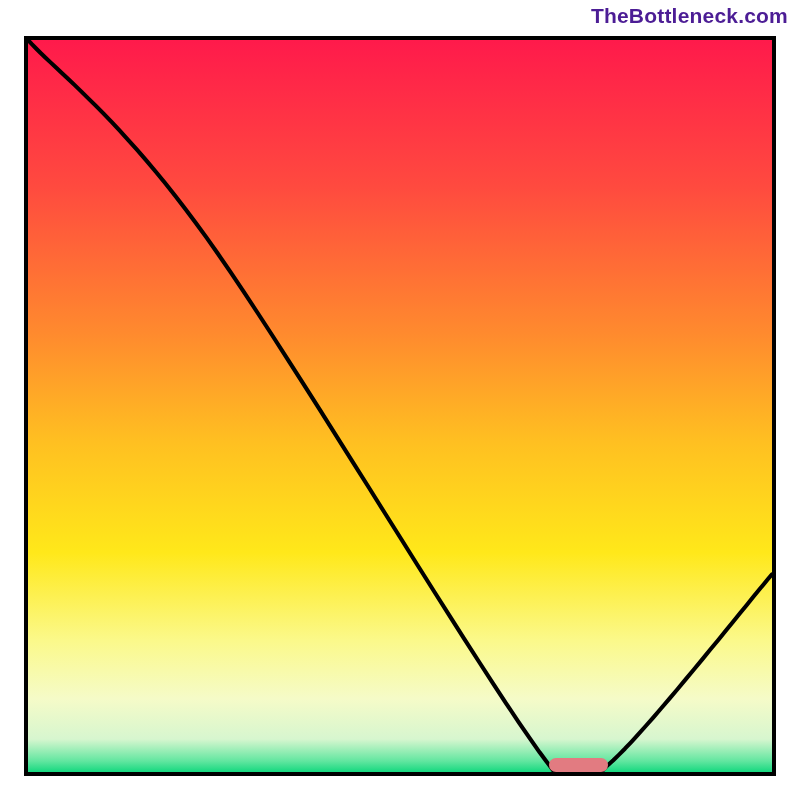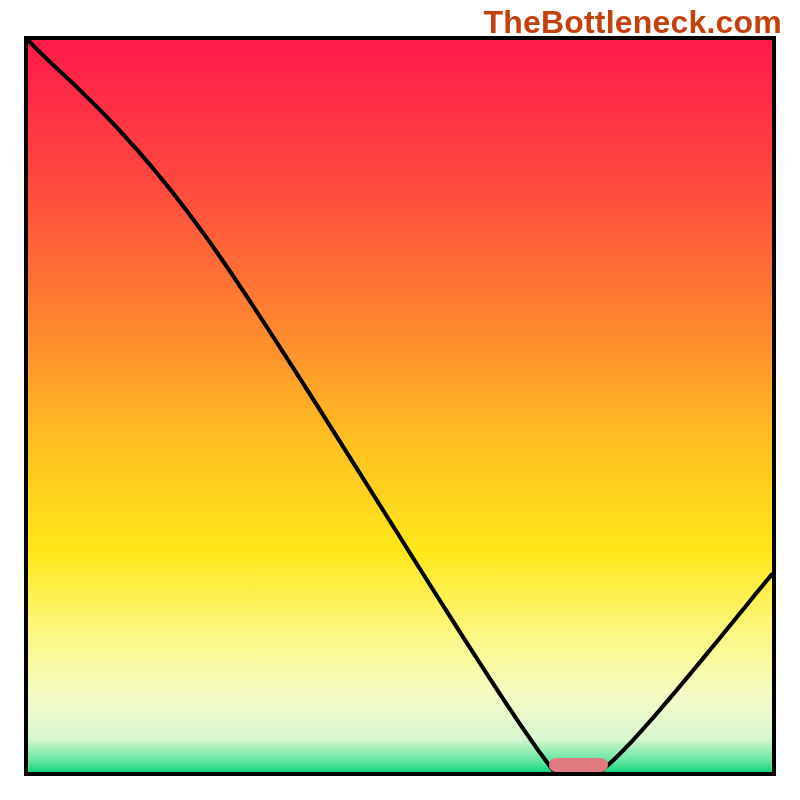--- a/index.html
+++ b/index.html
@@ -14,24 +14,24 @@
     position: absolute;
     left: 0;
     top: 0;
     width: 800px;
     height: 800px;
     box-sizing: border-box;
   }
   .watermark {
     position: absolute;
     top: 4px;
-    right: 18px;
-    font-size: 32px;
+    right: 12px;
+    font-size: 21px;
     font-weight: 600;
-    color: #c2410c;
+    color: #4c1d95;
     letter-spacing: 0.2px;
     user-select: none;
   }
   .plot {
     position: absolute;
     left: 24px;
     top: 36px;
     width: 752px;
     height: 740px;
     border: 4px solid #000;

